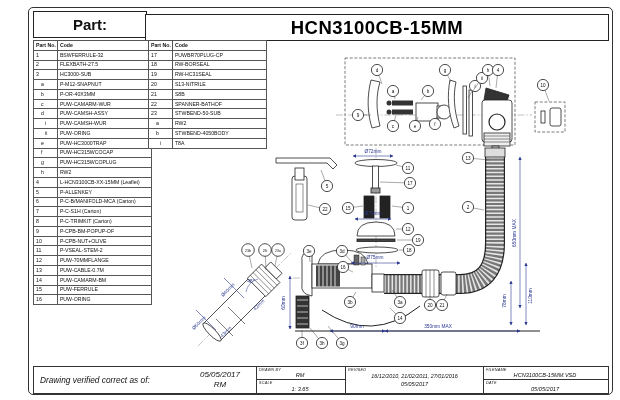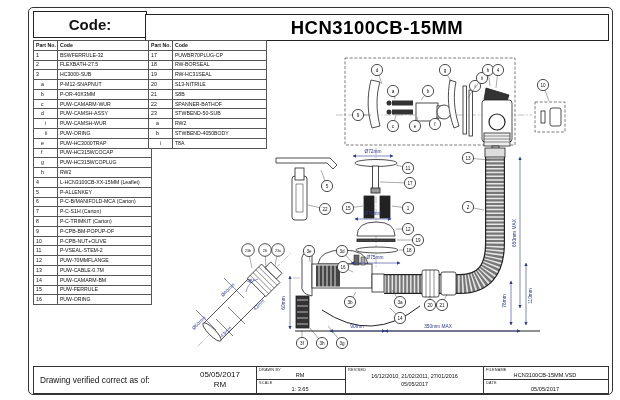--- a/index.html
+++ b/index.html
@@ -28,42 +28,42 @@
   .dashbox{fill:none;stroke:#444;stroke-width:0.7;stroke-dasharray:3 1.7;}
   .cl{stroke:#777;stroke-width:0.45;stroke-dasharray:7 1.8 1.5 1.8;fill:none;}
   .bcirc{fill:#fff;stroke:#222;stroke-width:0.8;}
   .btxt{font:4.6px "Liberation Sans",sans-serif;text-anchor:middle;fill:#111;}
   .btxt.small{font-size:3.5px;}
   .leader{stroke:#444;stroke-width:0.45;}
   .dimtxt{font:4.8px "Liberation Sans",sans-serif;text-anchor:middle;fill:#2b3990;}
   .dimline{stroke:#2b3990;stroke-width:0.6;fill:none;}
 
   
-  .footer{position:absolute;left:33px;top:366px;width:574px;height:26px;border:1px solid #333;background:#fff;z-index:2;color:#111;}
+  .footer{position:absolute;left:33px;top:366px;width:574px;height:26px;border:1px solid #333;background:#fff;z-index:2;color:#111;font-style:italic;}
   .f-verified{position:absolute;left:0;top:0;width:150px;height:100%;display:flex;align-items:center;padding-left:6px;font-size:8.3px;}
   .f-vdate{position:absolute;left:150px;top:0;width:72px;height:100%;display:flex;flex-direction:column;align-items:center;justify-content:center;font-size:8px;line-height:1.2;}
   .f-block{position:absolute;left:222px;top:0;right:0;height:100%;border-left:1px solid #333;display:flex;}
   .f-col{position:relative;height:100%;border-right:1px solid #333;}
   .f-col:last-child{border-right:none;}
   .f-c1{width:88px;} .f-c2{width:137px;} .f-c3{flex:1;}
   .f-cell{position:relative;height:50%;box-sizing:border-box;}
   .f-cell.top{border-bottom:1px solid #333;}
   .f-cell.full{height:100%;}
   .f-lab{position:absolute;left:2px;top:1px;font-size:3.8px;color:#222;letter-spacing:.2px;}
   .f-val{position:absolute;left:0;right:2px;bottom:1px;text-align:center;font-size:5.6px;}
   .f-val2{position:absolute;left:0;right:0;top:5px;text-align:center;font-size:5.4px;line-height:1.5;}
 </style>
 </head>
 <body>
 
 <div class="sheet">
   <div class="frame"></div>
 
   <div class="code-box">
-    <span>Code:</span>
+    <span>Part:</span>
   </div>
   <div class="title-box">
     <span>HCN3100CB-15MM</span>
   </div>
 
   <table class="parts left">
     <colgroup>
         <col class="cno">
         <col class="ccode">
       </colgroup>

